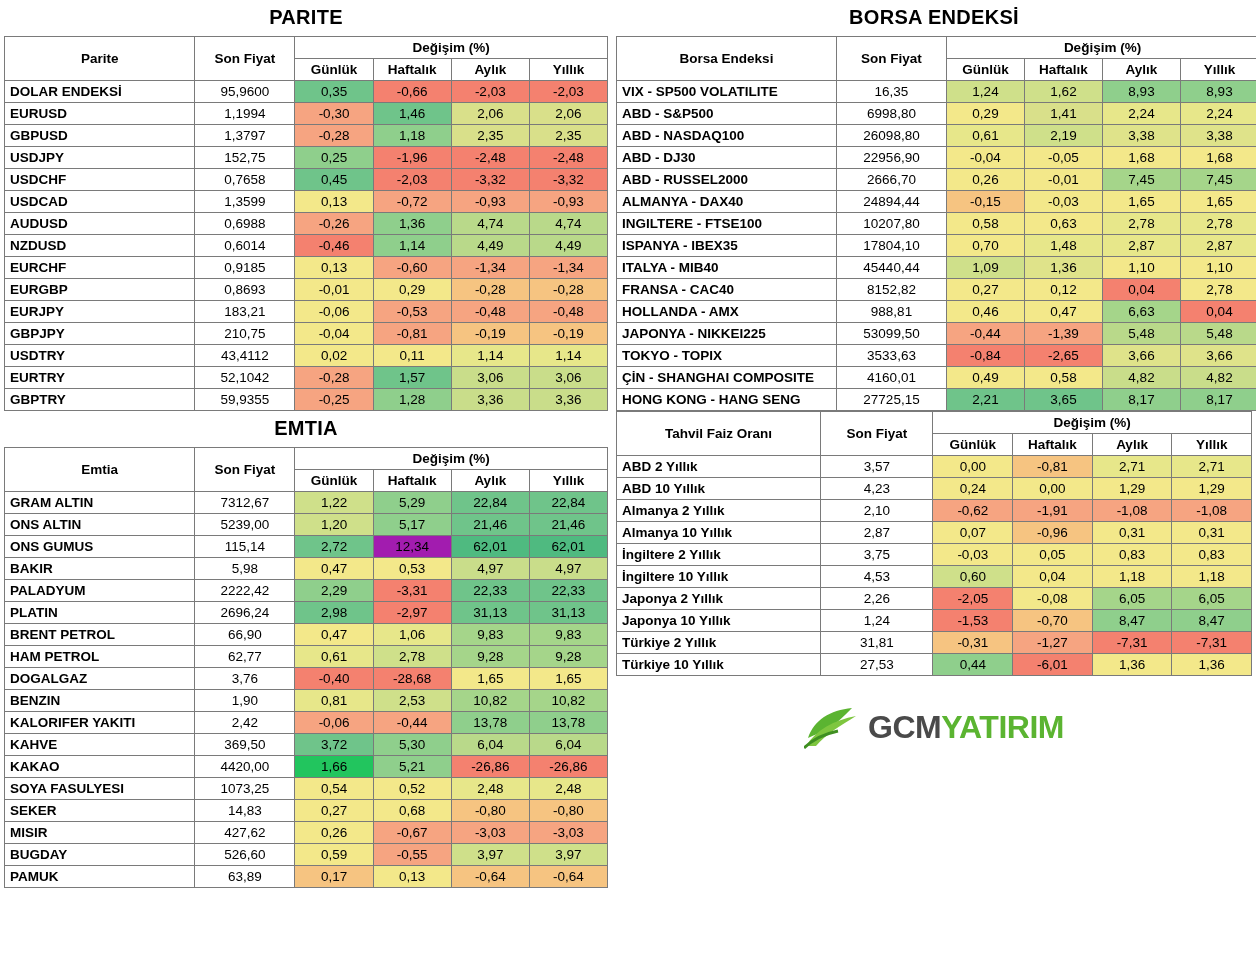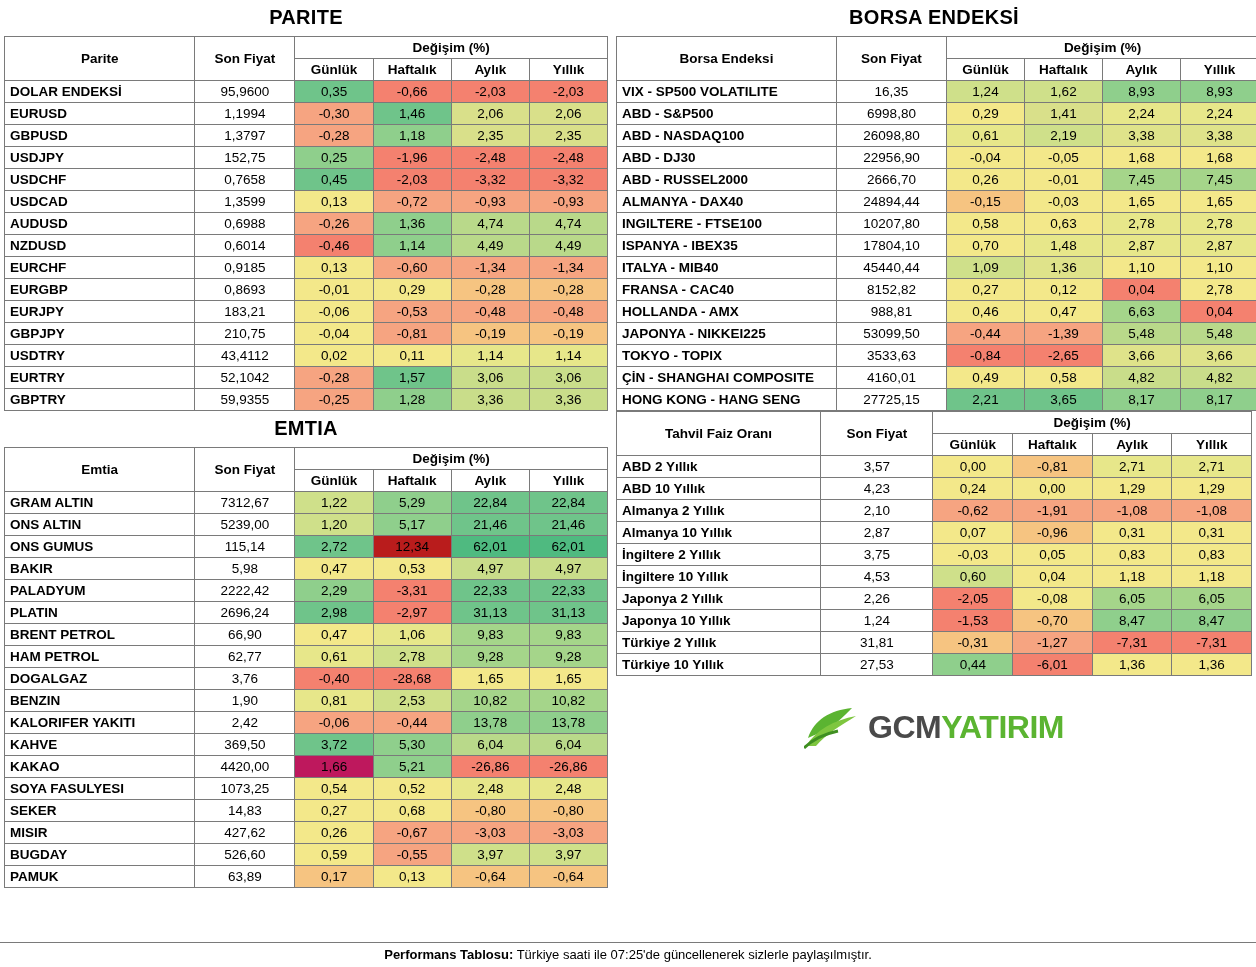--- a/index.html
+++ b/index.html
@@ -452,21 +452,21 @@
               <td class="val">5239,00</td>
               <td class="val" style="background: rgb(207, 224, 138);">1,20</td>
               <td class="val" style="background: rgb(143, 207, 140);">5,17</td>
               <td class="val" style="background: rgb(111, 196, 138);">21,46</td>
               <td class="val" style="background: rgb(111, 196, 138);">21,46</td>
             </tr>
             <tr>
               <td class="name">ONS GUMUS</td>
               <td class="val">115,14</td>
               <td class="val" style="background: rgb(111, 196, 138);">2,72</td>
-              <td class="val" style="background: #b91c1c;">12,34</td>
+              <td class="val" style="background: #a21caf;">12,34</td>
               <td class="val" style="background: rgb(79, 186, 128);">62,01</td>
               <td class="val" style="background: rgb(79, 186, 128);">62,01</td>
             </tr>
             <tr>
               <td class="name">BAKIR</td>
               <td class="val">5,98</td>
               <td class="val" style="background: rgb(243, 232, 138);">0,47</td>
               <td class="val" style="background: rgb(243, 232, 138);">0,53</td>
               <td class="val" style="background: rgb(201, 221, 138);">4,97</td>
               <td class="val" style="background: rgb(201, 221, 138);">4,97</td>
@@ -531,21 +531,21 @@
               <td class="name">KAHVE</td>
               <td class="val">369,50</td>
               <td class="val" style="background: rgb(111, 196, 138);">3,72</td>
               <td class="val" style="background: rgb(143, 207, 140);">5,30</td>
               <td class="val" style="background: rgb(185, 217, 138);">6,04</td>
               <td class="val" style="background: rgb(185, 217, 138);">6,04</td>
             </tr>
             <tr>
               <td class="name">KAKAO</td>
               <td class="val">4420,00</td>
-              <td class="val" style="background: #be185d;">1,66</td>
+              <td class="val" style="background: #22c55e;">1,66</td>
               <td class="val" style="background: rgb(143, 207, 140);">5,21</td>
               <td class="val" style="background: rgb(244, 129, 111);">-26,86</td>
               <td class="val" style="background: rgb(244, 129, 111);">-26,86</td>
             </tr>
             <tr>
               <td class="name">SOYA FASULYESI</td>
               <td class="val">1073,25</td>
               <td class="val" style="background: rgb(243, 232, 138);">0,54</td>
               <td class="val" style="background: rgb(243, 232, 138);">0,52</td>
               <td class="val" style="background: rgb(231, 231, 138);">2,48</td>
@@ -701,16 +701,13 @@
             <path d="M2 42 C12 26 30 16 52 12 C36 22 22 30 12 42 Z" fill="#7ec63f"></path>
             <path d="M0 44 C8 36 20 30 34 27" stroke="#3f8f22" stroke-width="3" fill="none"></path>
           </svg>
         </span>
         <span class="logo-text"><span class="logo-gcm">GCM</span><span class="logo-yat">YATIRIM</span></span>
       </div>
     </div>
 
   </div>
 
-  <div class="footer">
-    <b>Performans Tablosu:</b><span> Türkiye saati ile 07:25'de güncellenerek sizlerle paylaşılmıştır.</span>
-  </div>
 </div>
 
 </body></html>

